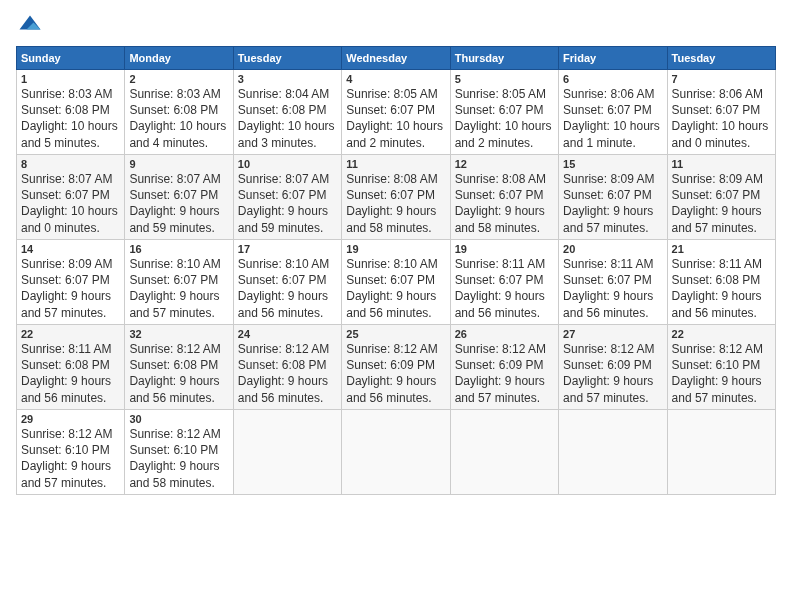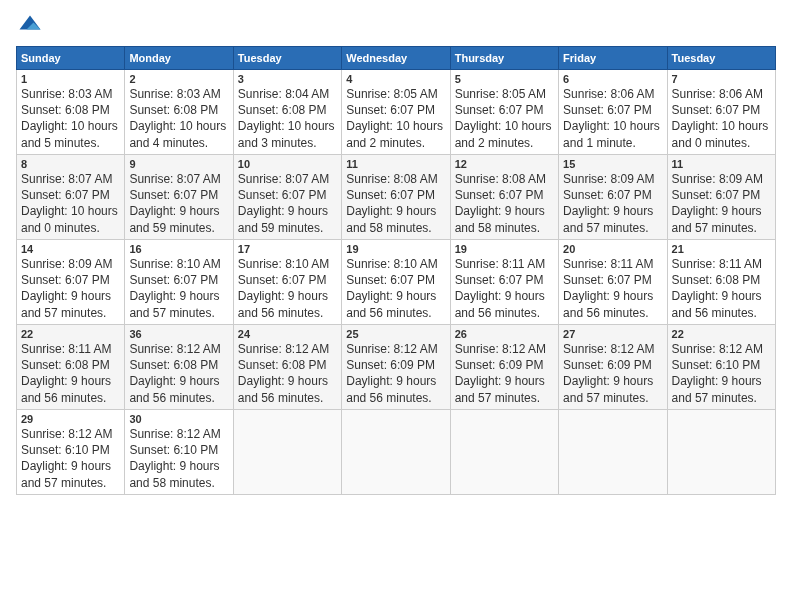--- a/index.html
+++ b/index.html
@@ -223,21 +223,21 @@
             <span class="day-number">21</span>
             <div class="day-info">Sunrise: 8:11 AM<br>Sunset: 6:08 PM<br>Daylight: 9 hours and 56 minutes.</div>
           </td>
         </tr>
         <tr>
           <td>
             <span class="day-number">22</span>
             <div class="day-info">Sunrise: 8:11 AM<br>Sunset: 6:08 PM<br>Daylight: 9 hours and 56 minutes.</div>
           </td>
           <td>
-            <span class="day-number">36</span>
+            <span class="day-number">32</span>
             <div class="day-info">Sunrise: 8:12 AM<br>Sunset: 6:08 PM<br>Daylight: 9 hours and 56 minutes.</div>
           </td>
           <td>
             <span class="day-number">24</span>
             <div class="day-info">Sunrise: 8:12 AM<br>Sunset: 6:08 PM<br>Daylight: 9 hours and 56 minutes.</div>
           </td>
           <td>
             <span class="day-number">25</span>
             <div class="day-info">Sunrise: 8:12 AM<br>Sunset: 6:09 PM<br>Daylight: 9 hours and 56 minutes.</div>
           </td>

